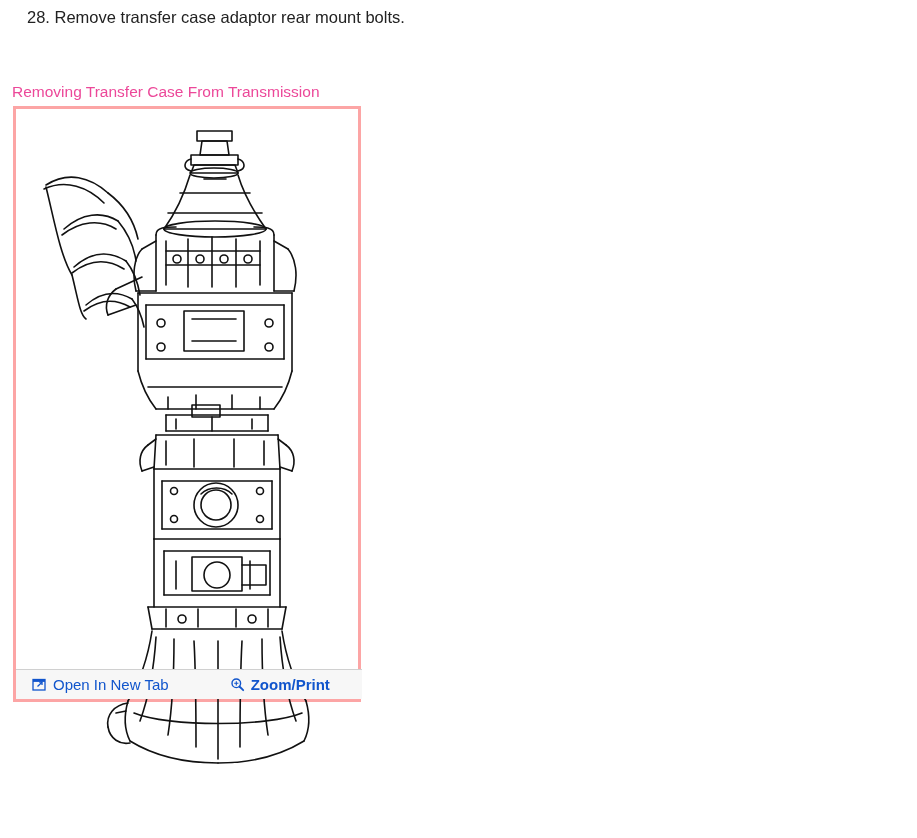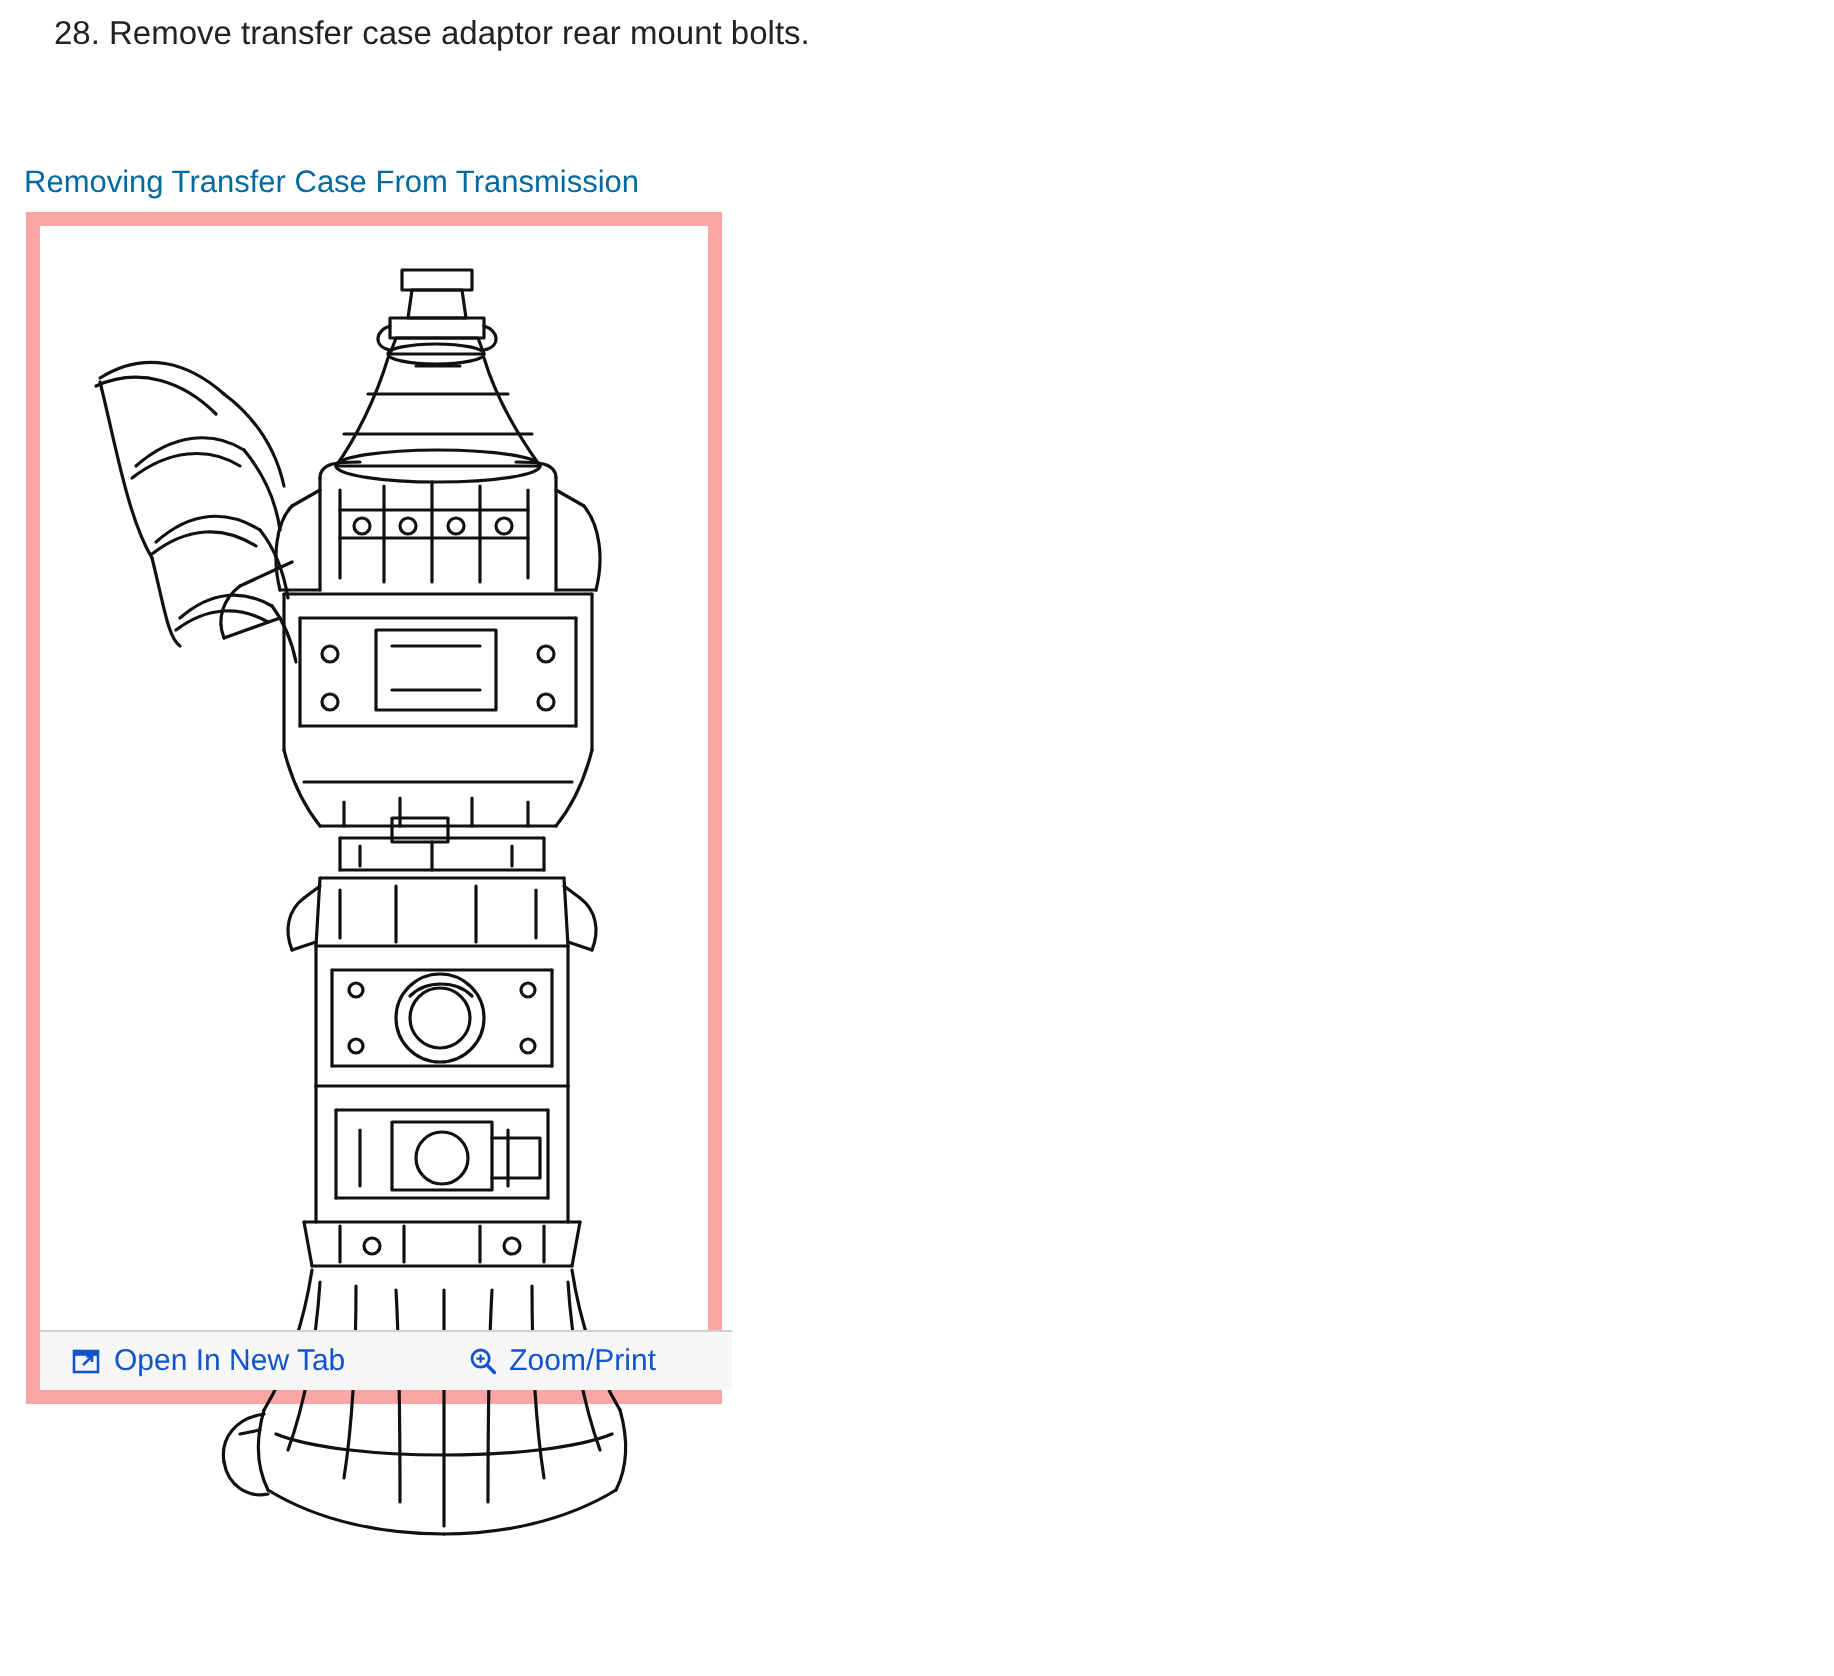--- a/index.html
+++ b/index.html
@@ -31,30 +31,30 @@
     font-size: 16.5px;
     line-height: 27px;
     color: #222222;
     white-space: nowrap;
   }
   .figure-caption {
     position: absolute;
     left: 12px;
     top: 82px;
     font-size: 15.5px;
-    color: #0369a1;
+    color: #ec4899;
     line-height: 20px;
   }
   .figure-box {
     position: absolute;
     left: 13px;
     top: 106px;
     width: 348px;
     height: 596px;
-    border: 7px solid #fca5a5;
+    border: 3px solid #fca5a5;
     background: #ffffff;
     box-sizing: border-box;
   }
   .figure-image {
     position: absolute;
     left: 0;
     top: 0;
     width: 346px;
     height: 665px;
     overflow: hidden;
@@ -78,21 +78,21 @@
     display: flex;
     align-items: center;
     gap: 6px;
     color: #1155cc;
     font-size: 15px;
     cursor: pointer;
     text-decoration: none;
     white-space: nowrap;
   }
   .tool-btn.open-new-tab { margin-left: 16px; }
-  .tool-btn.zoom-print { margin-left: 61px; }
+  .tool-btn.zoom-print { margin-left: 61px; font-weight: bold; }
   .tool-icon {
     width: 15px;
     height: 15px;
     display: inline-block;
     position: relative;
     flex: 0 0 auto;
   }
   .tool-icon svg { display: block; }
   .label-text { line-height: 18px; }
 </style>

